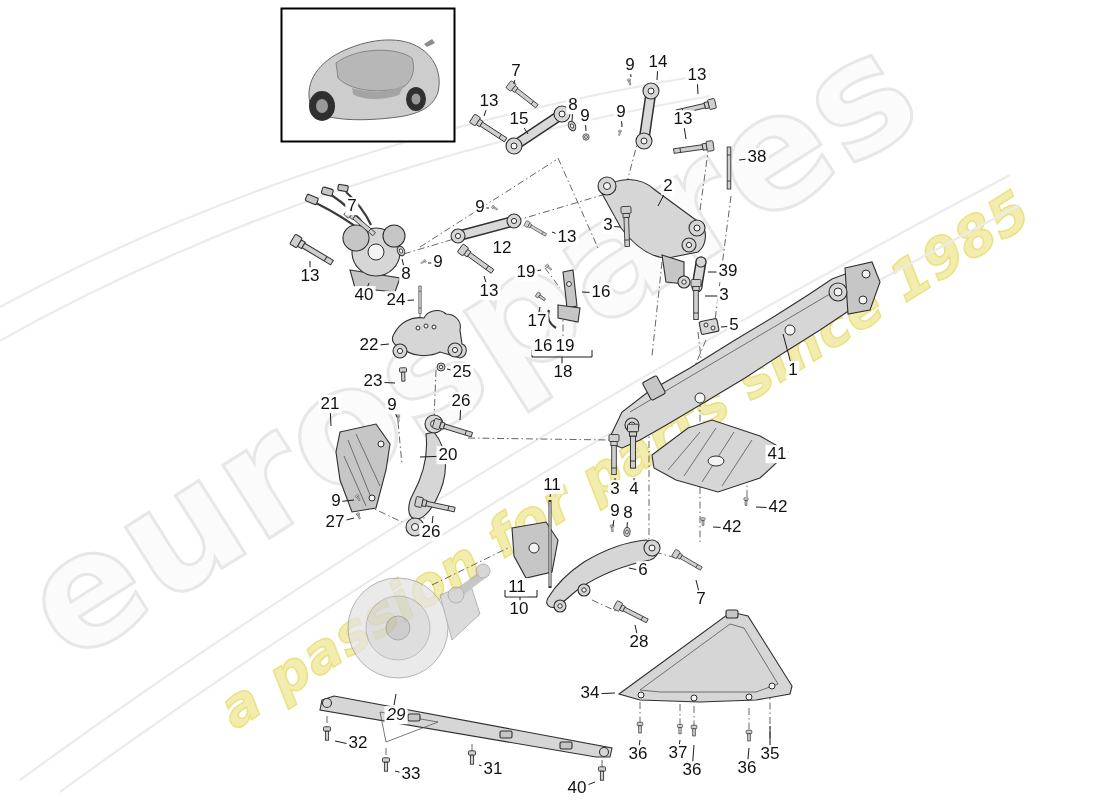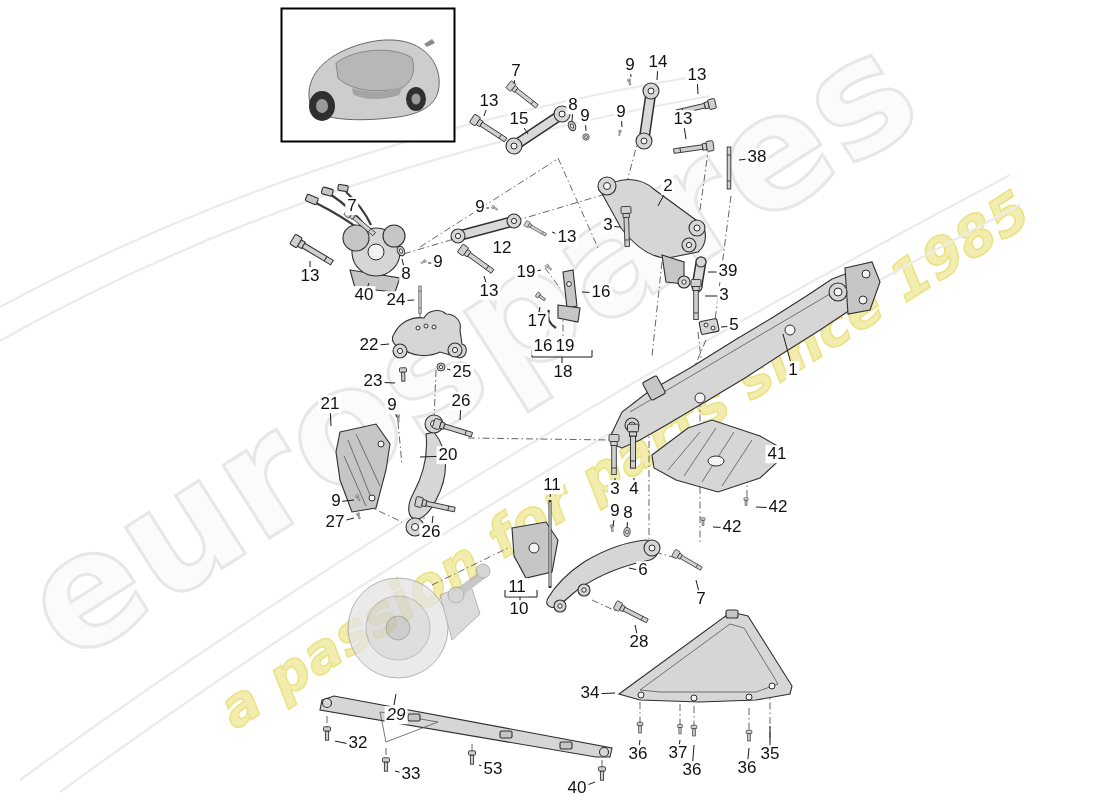--- a/index.html
+++ b/index.html
@@ -459,21 +459,21 @@
       <div class="co" style="left: 778px; top: 508px;">42</div>
       <div class="co" style="left: 732px; top: 528px;">42</div>
       <div class="co" style="left: 643px; top: 571px;">6</div>
       <div class="co" style="left: 701px; top: 600px;">7</div>
       <div class="co" style="left: 517px; top: 588px;">11</div>
       <div class="co" style="left: 519px; top: 610px;">10</div>
       <div class="co" style="left: 639px; top: 643px;">28</div>
       <div class="co" style="left: 396px; top: 716px; font-style: italic;">29</div>
       <div class="co" style="left: 358px; top: 744px;">32</div>
       <div class="co" style="left: 411px; top: 775px;">33</div>
-      <div class="co" style="left: 493px; top: 770px;">53</div>
+      <div class="co" style="left: 493px; top: 770px;">31</div>
       <div class="co" style="left: 577px; top: 789px;">40</div>
       <div class="co" style="left: 590px; top: 694px;">34</div>
       <div class="co" style="left: 638px; top: 755px;">36</div>
       <div class="co" style="left: 678px; top: 754px; text-align: right;">37</div>
       <div class="co" style="left: 692px; top: 771px;">36</div>
       <div class="co" style="left: 747px; top: 769px;">36</div>
       <div class="co" style="left: 770px; top: 755px;">35</div>
     </div>
 </div>
 

